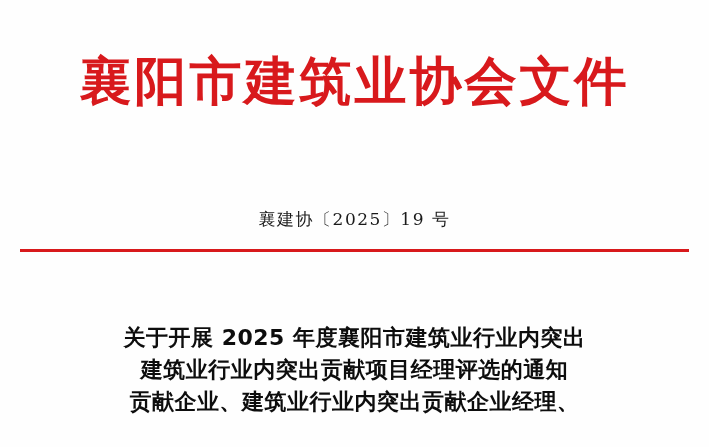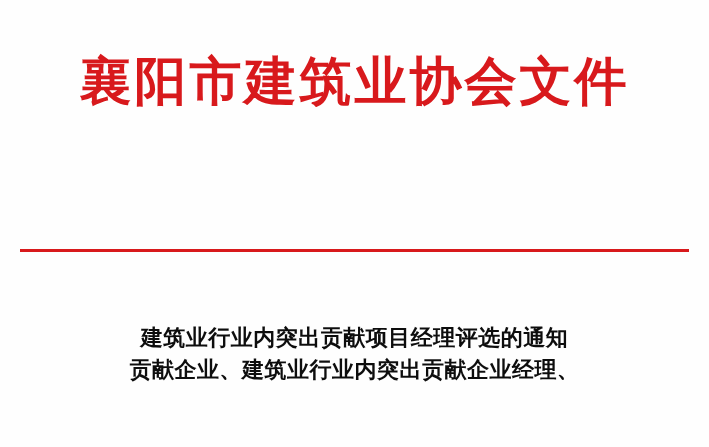--- a/index.html
+++ b/index.html
@@ -71,21 +71,23 @@
     white-space: nowrap;
   }
 </style>
 </head>
 <body>
 
 <div class="page">
 
   <div class="masthead">襄阳市建筑业协会文件</div>
 
+  <div class="doc-number">襄建协〔2025〕19 号</div>
 
   <div class="red-rule"></div>
 
   <div class="title-block">
+    <span class="line">关于开展 2025 年度襄阳市建筑业行业内突出</span>
     <span class="line">建筑业行业内突出贡献项目经理评选的通知</span>
     <span class="line">贡献企业、建筑业行业内突出贡献企业经理、</span>
   </div>
 
 </div>
 
 </body></html>

